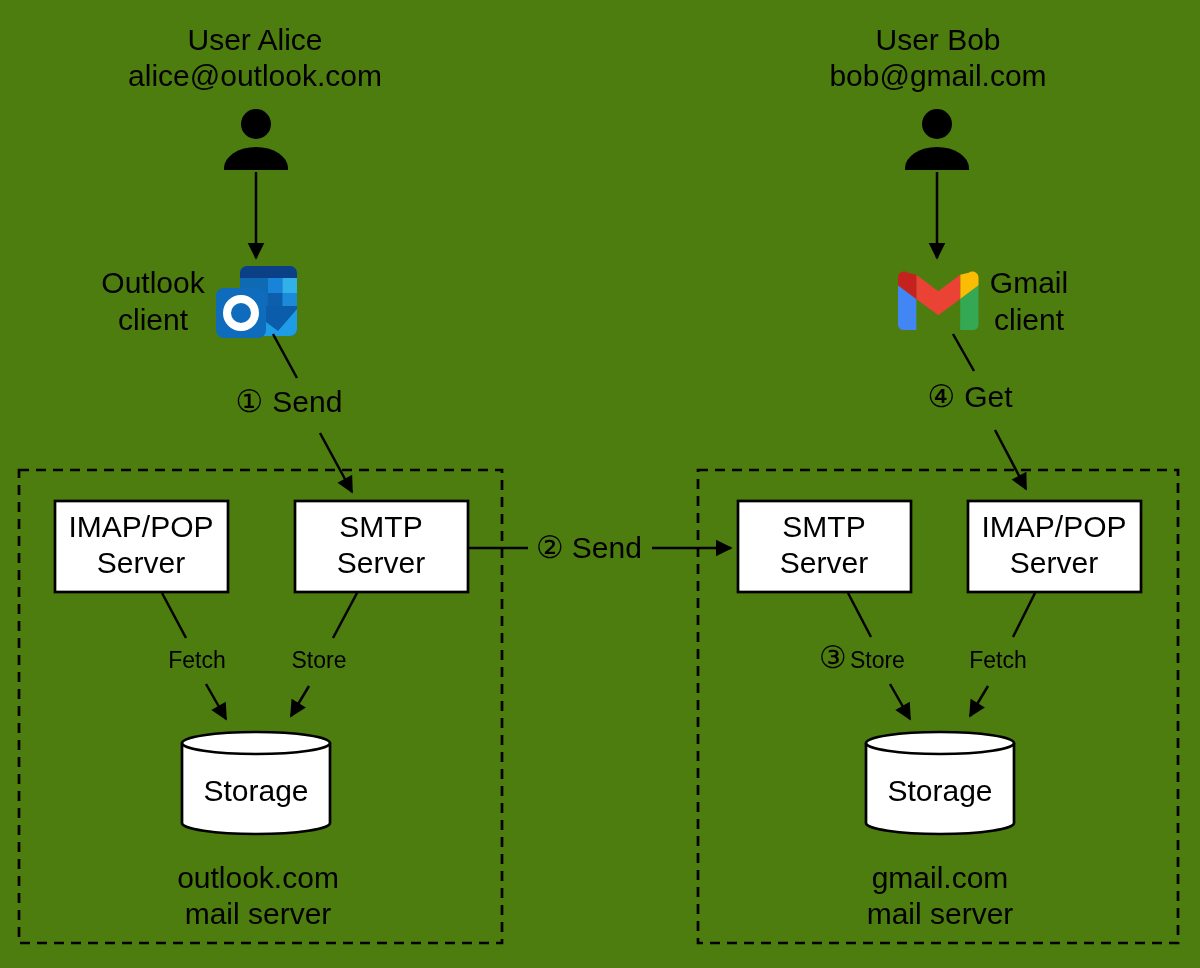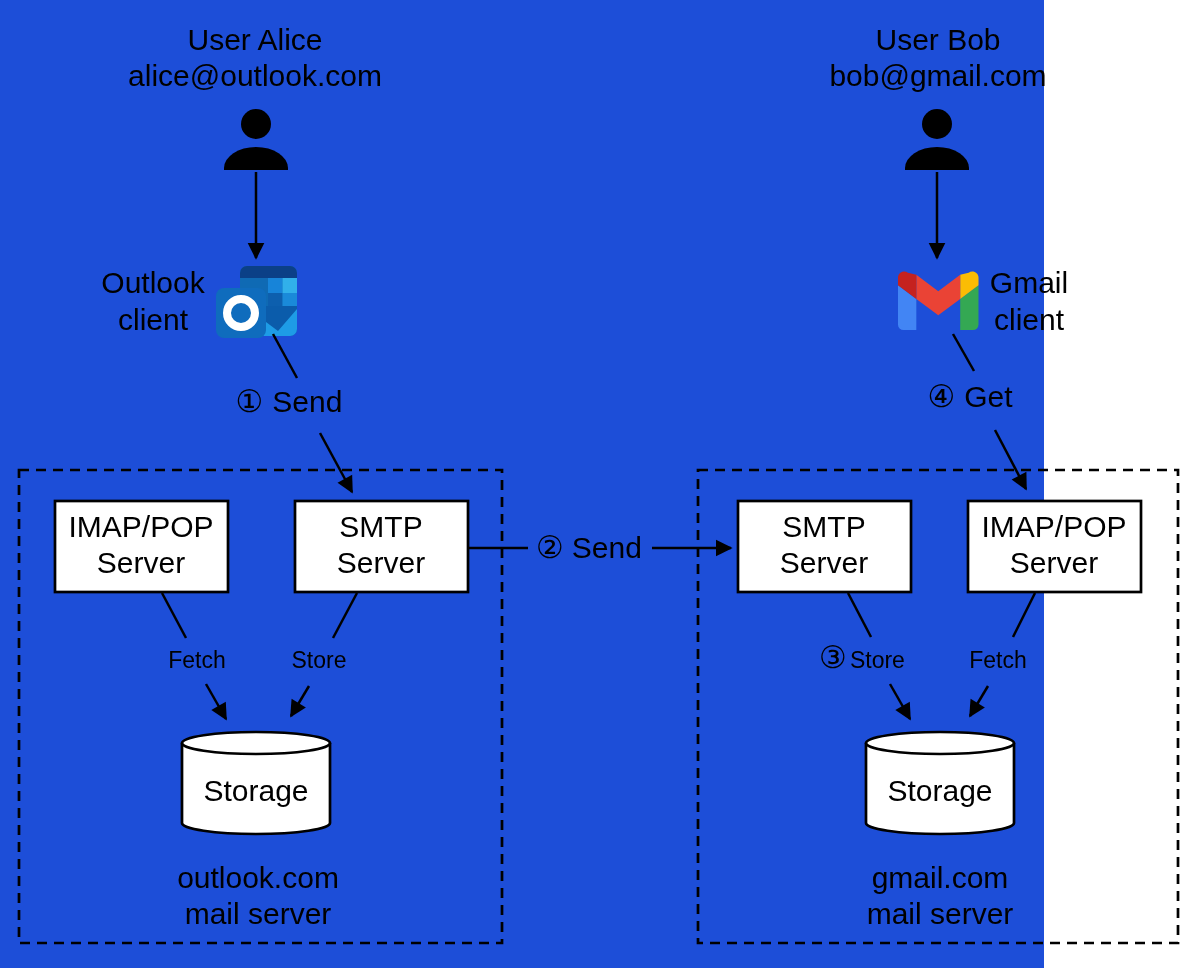--- a/index.html
+++ b/index.html
@@ -1,16 +1,16 @@
 <!DOCTYPE html>
 <html><head>
 <meta charset="utf-8">
 <style>
   html, body { margin: 0; padding: 0; background: #ffffff; }
-  .stage { width: 1044px; height: 968px; position: relative; background: #1d4ed8; }
+  .stage { width: 1200px; height: 968px; position: relative; background: #4d7c0f; }
   svg { display: block; }
   .t { font-family: "Liberation Sans", "DejaVu Sans", sans-serif; fill: #000; }
   .s30 { font-size: 30px; }
   .s31 { font-size: 31px; }
   .s23 { font-size: 23px; }
   .mid { text-anchor: middle; }
   .ln   { stroke: #000; stroke-width: 2.5; fill: none; }
   .box  { fill: #fff; stroke: #000; stroke-width: 2.7; }
   .dash { fill: none; stroke: #000; stroke-width: 2.7; stroke-dasharray: 10 7; }
   .cyl  { fill: #fff; stroke: #000; stroke-width: 2.7; }

